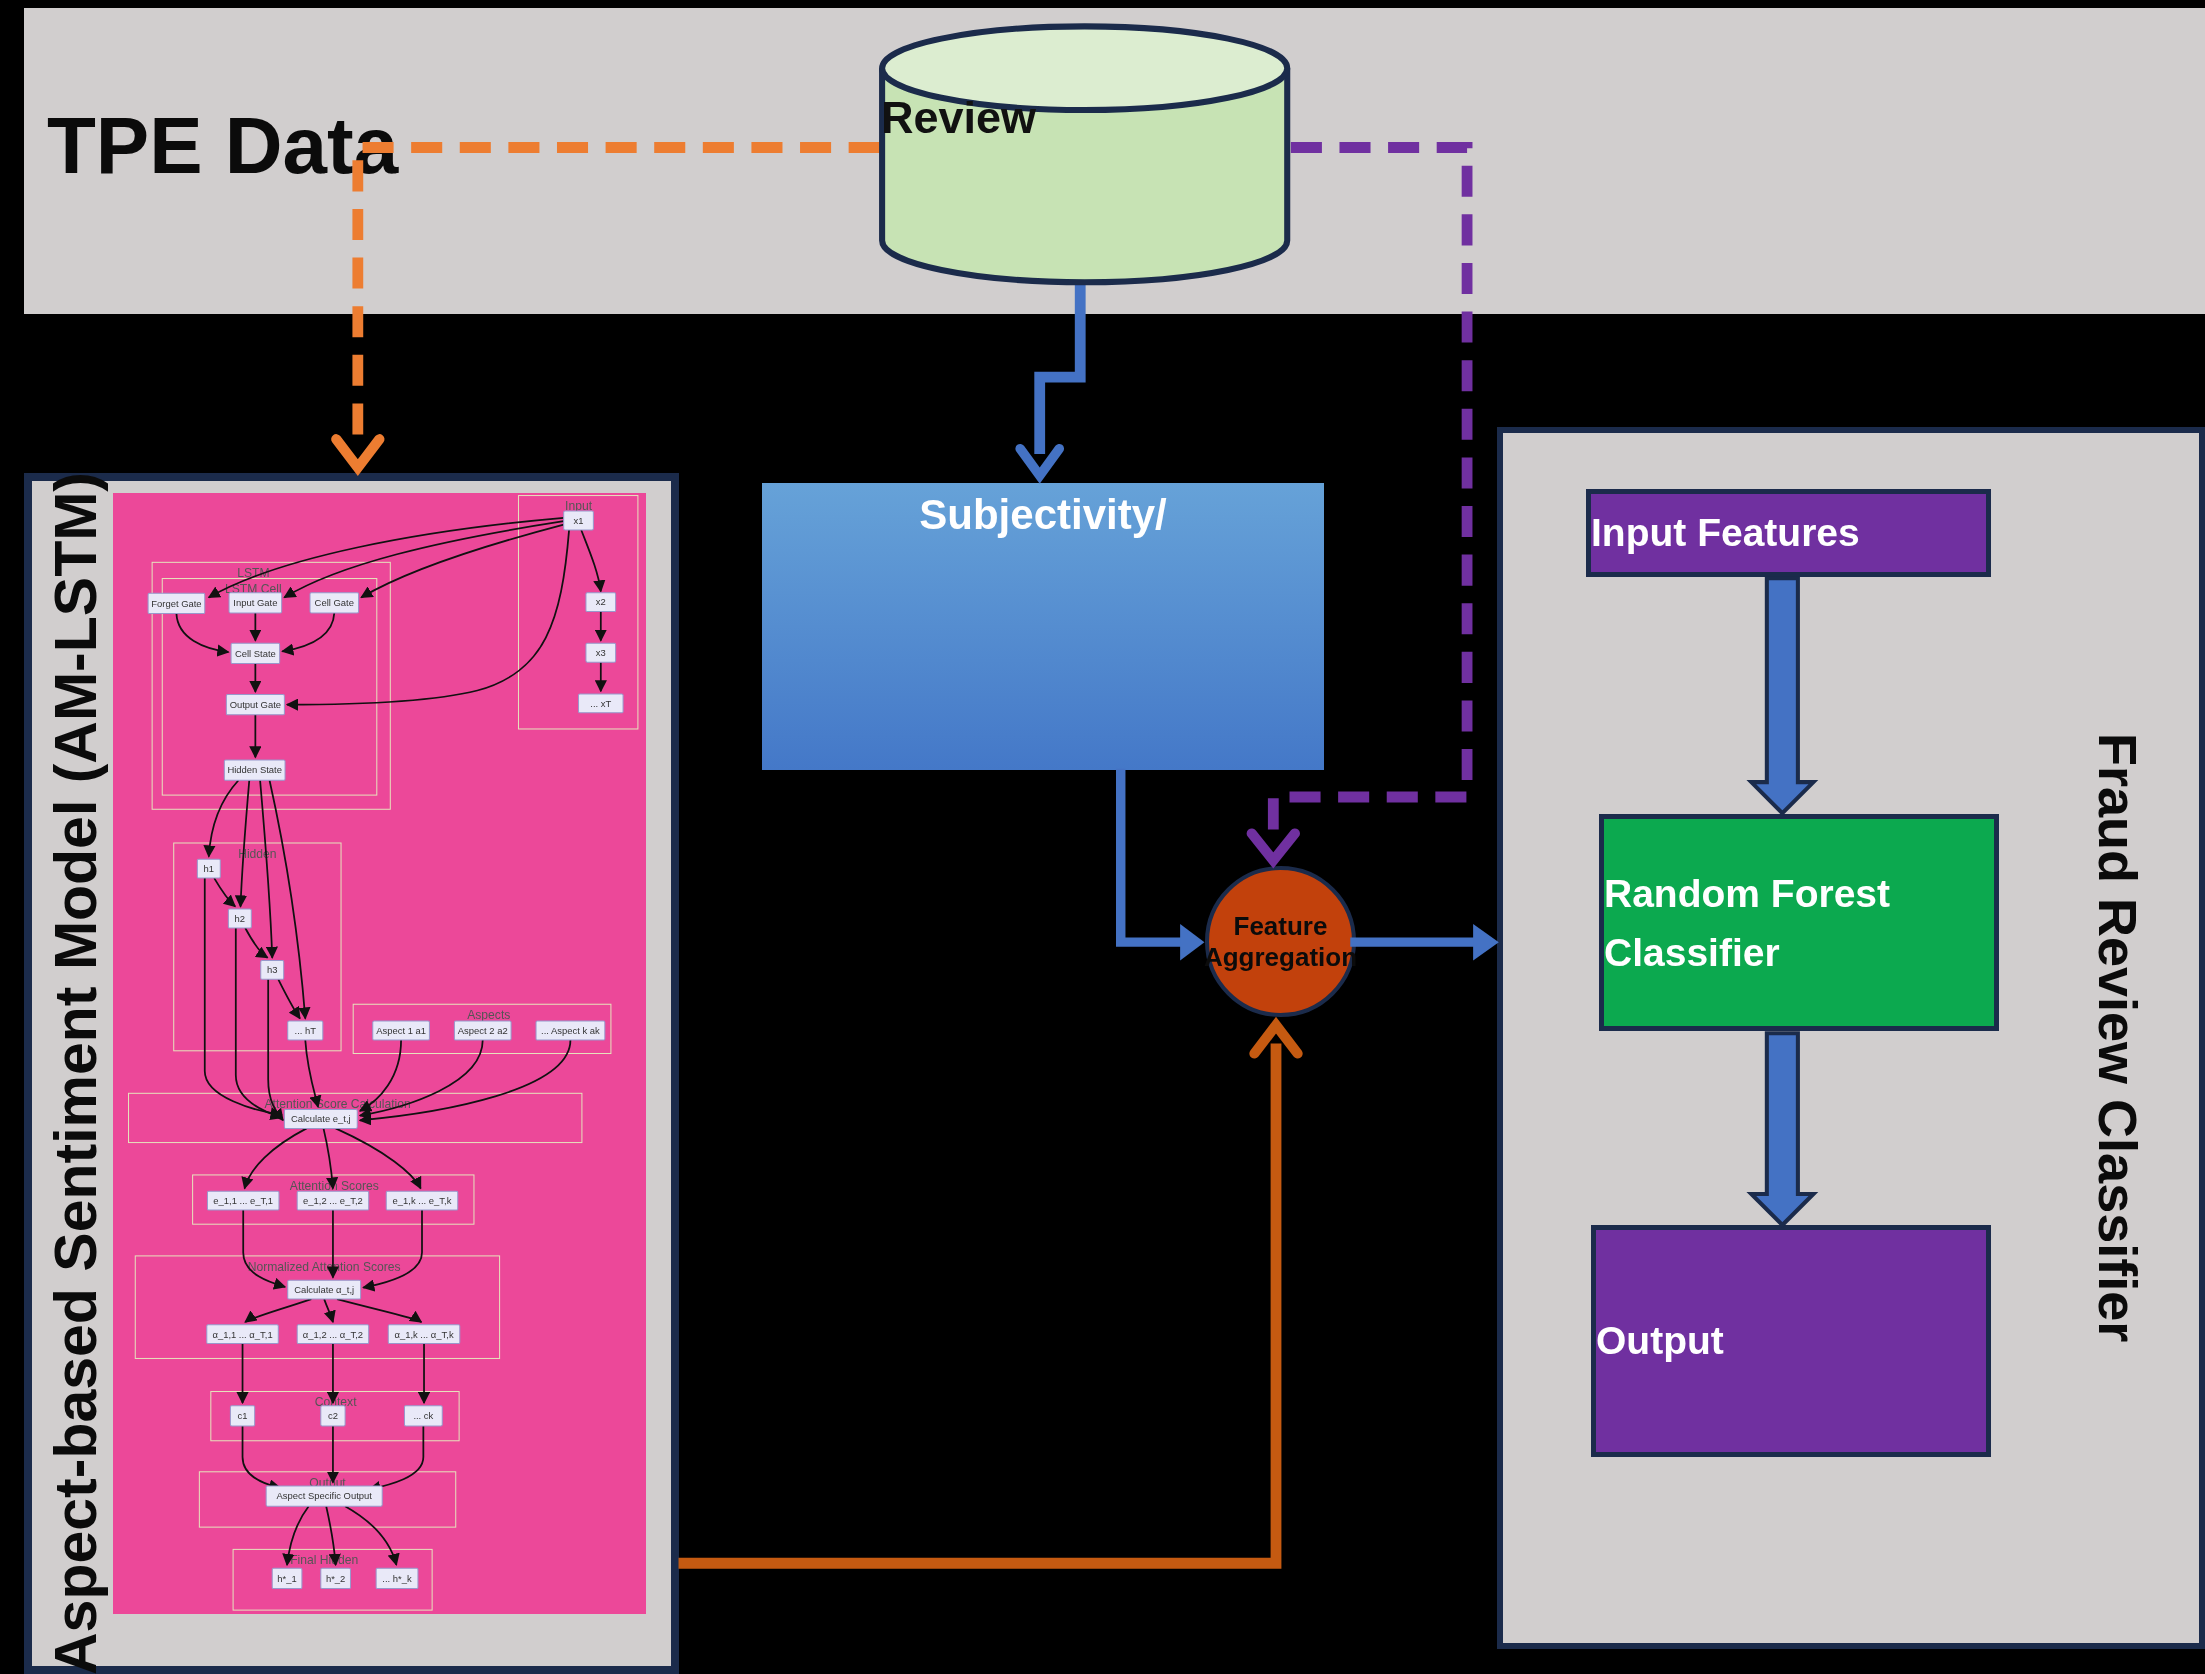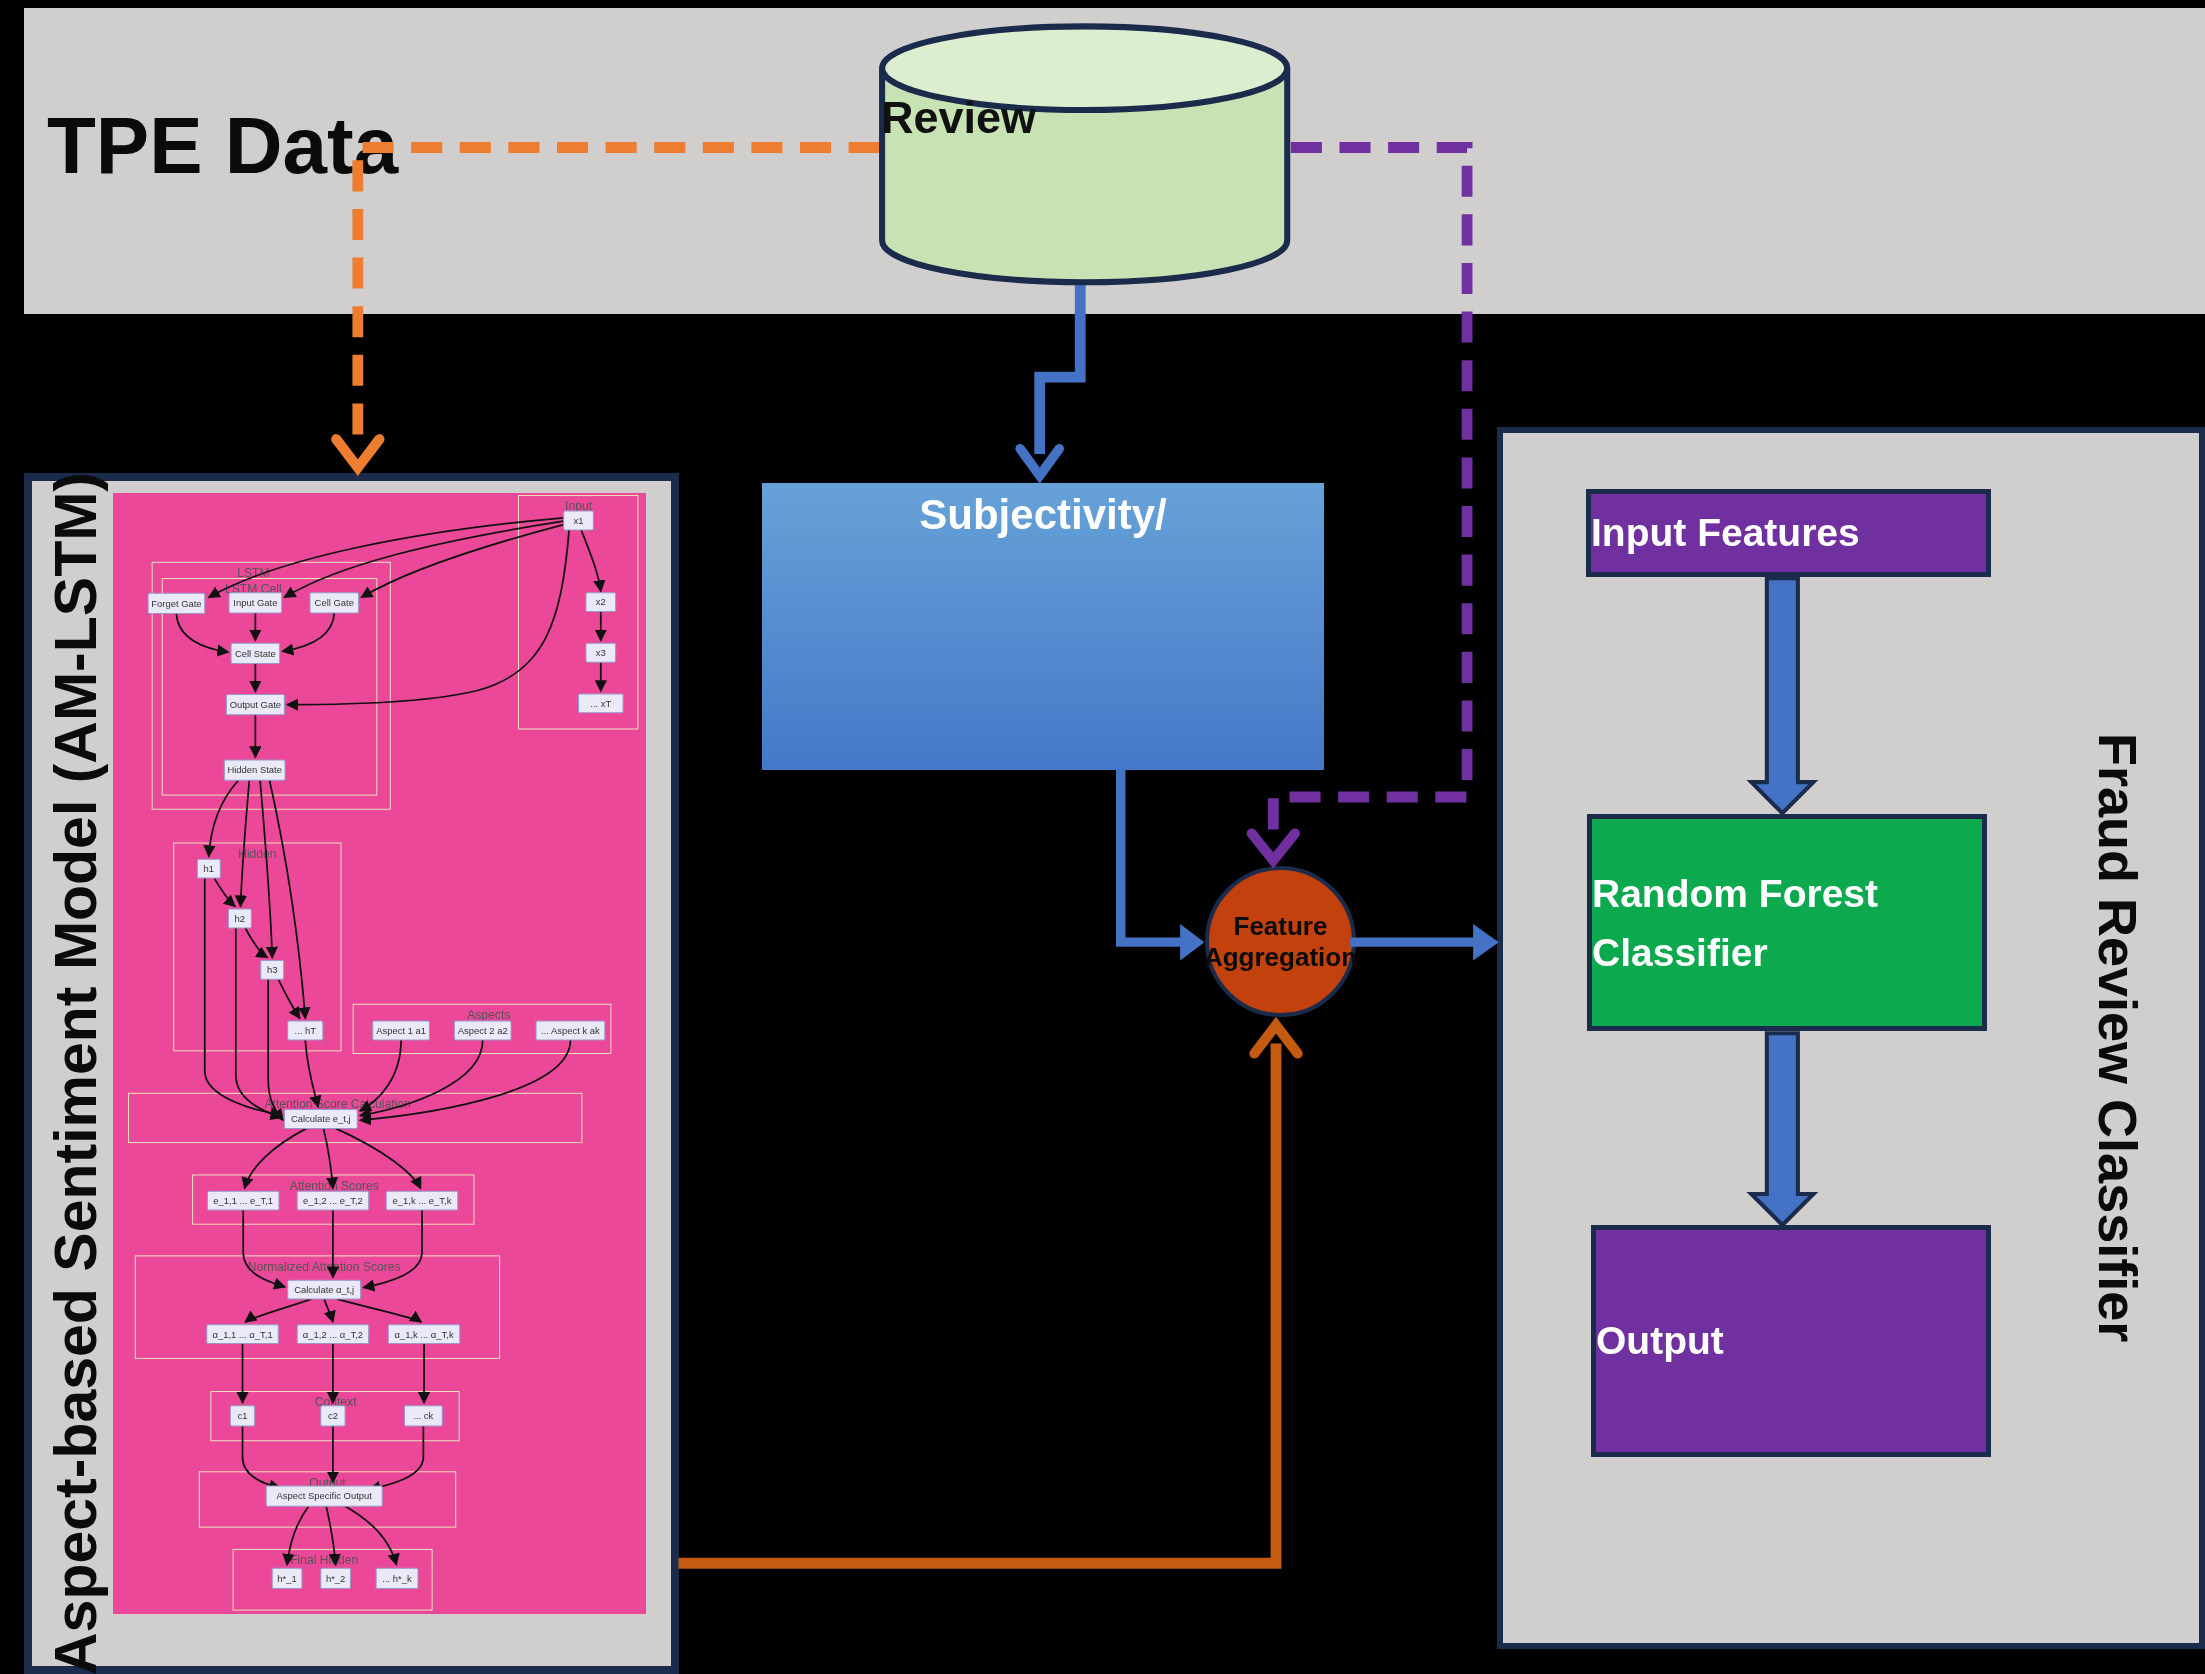--- a/index.html
+++ b/index.html
@@ -33,21 +33,21 @@
                display:flex;flex-direction:column;align-items:center;justify-content:center;
                color:#0b0b0b;font-weight:bold;font-size:26px;line-height:31px;text-align:center;margin-left:7px;}
   
   .right-panel{left:1497px;top:427px;width:708px;height:1222px;background:#D1CECE;
                border:6.8px solid #1B2B4B;box-sizing:border-box;z-index:2;}
   .right-title{right:31px;top:0;height:100%;width:101px;display:flex;align-items:center;justify-content:center;
                writing-mode:vertical-rl;font-size:54px;font-weight:bold;color:#0b0b0b;white-space:nowrap;}
   .rp-box{box-sizing:border-box;border:5.4px solid #1B2B4B;color:#fff;font-weight:bold;text-align:center;
           display:flex;flex-direction:column;align-items:flex-start;justify-content:center;}
   .rp-input{left:83px;top:56px;width:405px;height:88px;background:#7030A0;font-size:39px;}
-  .rp-rf{left:84px;top:381px;width:400px;height:217px;background:#0CA94F;font-size:39px;line-height:59px;}
+  .rp-rf{left:96px;top:381px;width:400px;height:217px;background:#0CA94F;font-size:39px;line-height:59px;}
   .rp-out{left:88px;top:792px;width:400px;height:232px;background:#7030A0;font-size:39px;}
   
   .fc-group-label{font-size:18px;fill:#555;font-family:"Liberation Sans",sans-serif;}
   .fc-node-label{font-size:14px;fill:#333;font-family:"Liberation Sans",sans-serif;}
 </style>
 </head>
 <body>
 
 <div class="abs tpe-band"></div>
 <div class="abs tpe-title">TPE Data</div>

